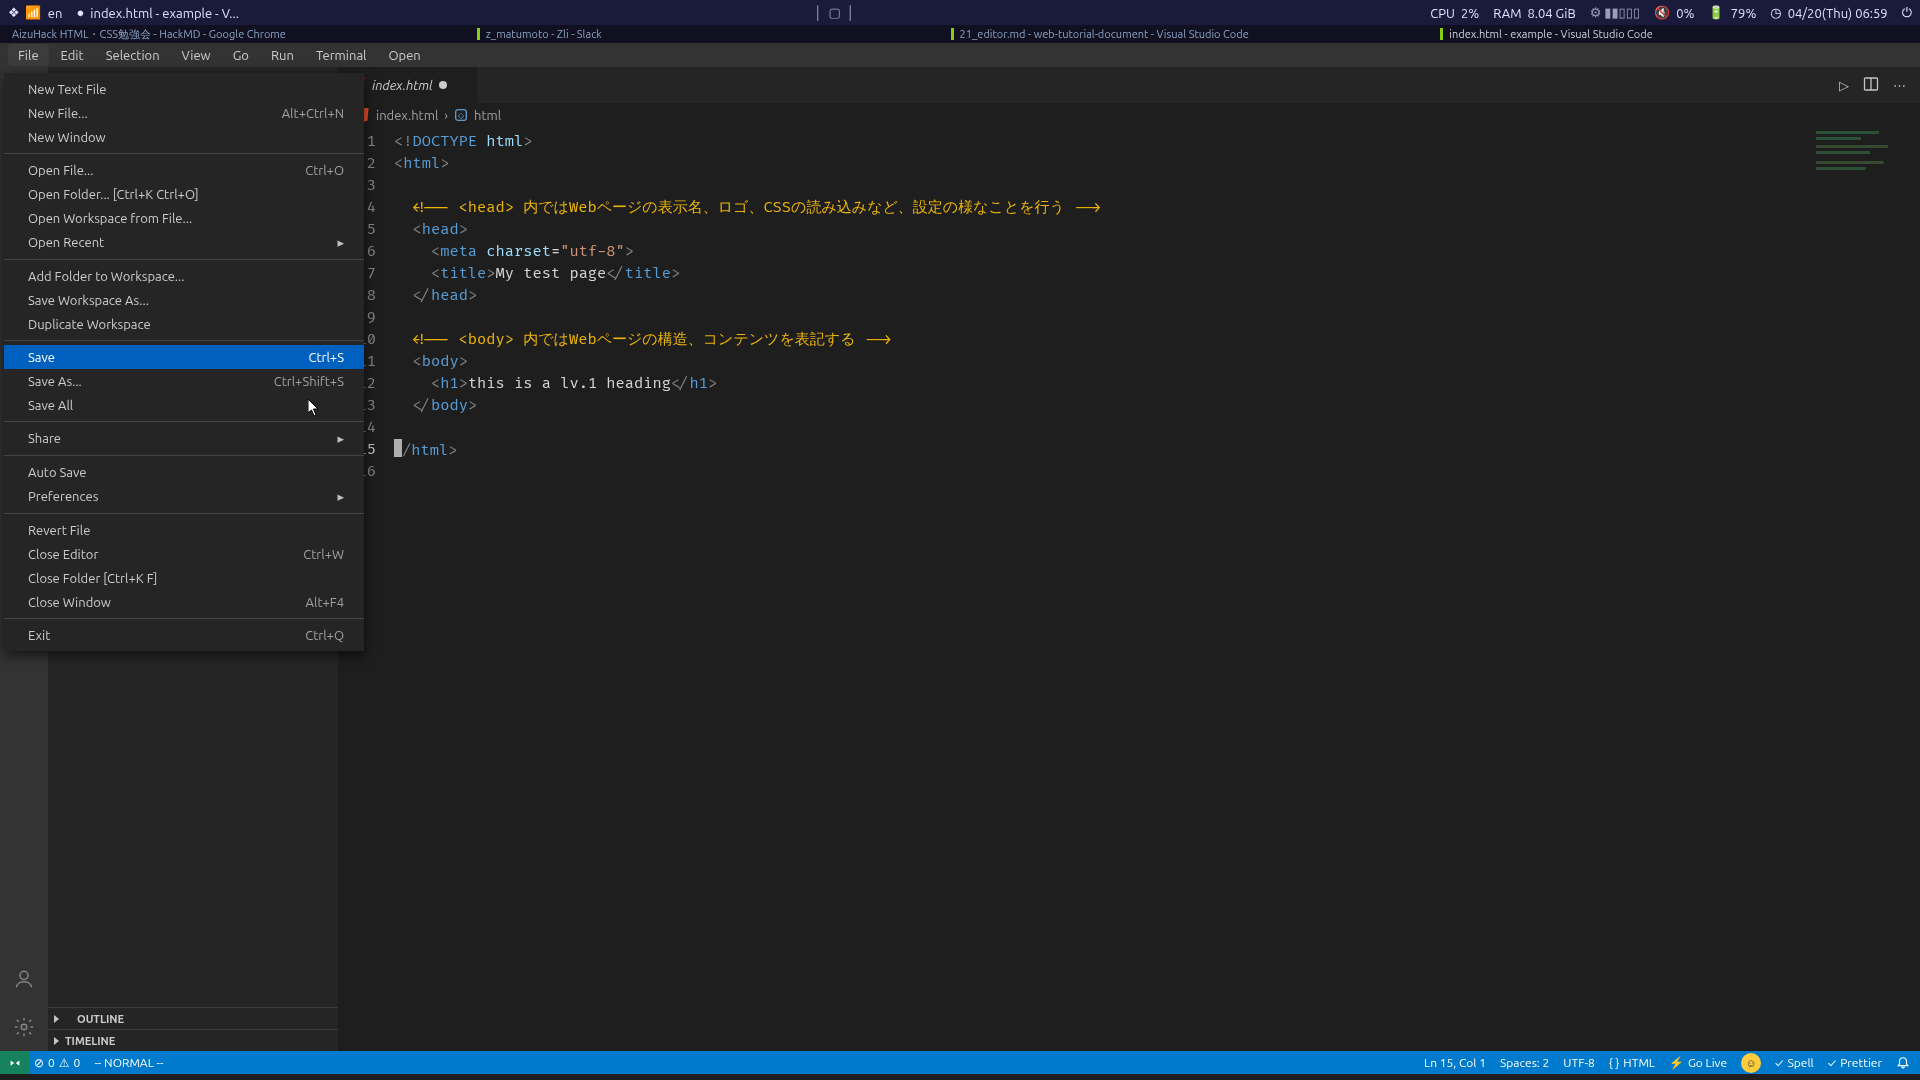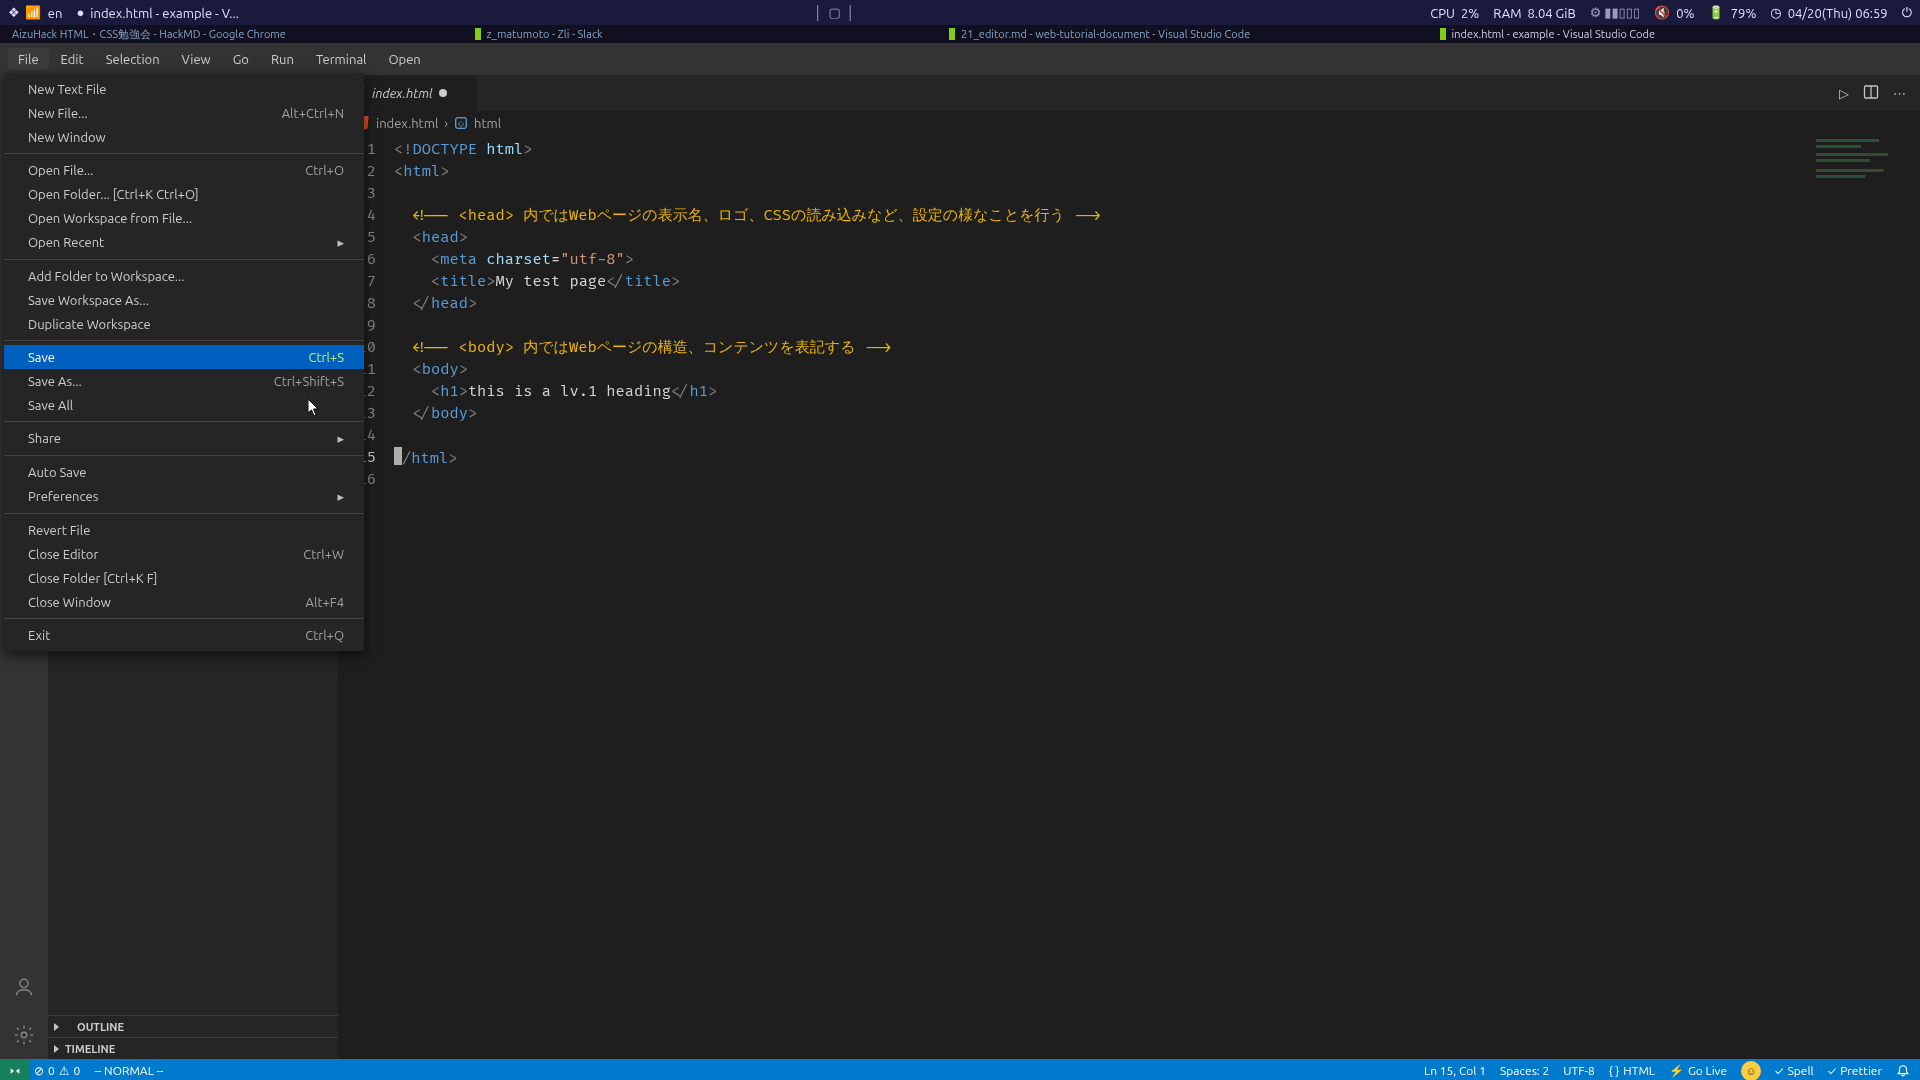--- a/index.html
+++ b/index.html
@@ -34,28 +34,28 @@
     color: #8aa3c5;
     display: flex; align-items: center;
     font-size: 11px;
     padding: 0 6px;
   }
   .taskbar .slot {
     flex: 1;
     white-space: nowrap;
     overflow: hidden; text-overflow: ellipsis;
     padding: 0 6px;
-    border-left: 6px solid #84cc16;
+    border-left: 3px solid #84cc16;
   }
   .taskbar .slot:first-child { border-left: none; }
   .taskbar .active { color: #d0d0e0; margin-left: 16px; }
 
   
   .menubar {
-    height: 32px;
+    height: 24px;
     background: #333333;
     display: flex; align-items: center;
     padding: 0 8px;
     gap: 2px;
     font-size: 13px;
   }
   .menubar .menu {
     padding: 4px 10px;
     border-radius: 4px;
   }
@@ -230,21 +230,21 @@
     color: #cccccc;
     padding: 4px 0;
   }
   .dropdown .item {
     display: flex; justify-content: space-between;
     padding: 5px 20px 5px 24px;
     white-space: nowrap;
   }
   .dropdown .item.sel { background: #0060c0; color: #ffffff; }
   .dropdown .item .shortcut { color: #a0a0a0; }
-  .dropdown .item.sel .shortcut { color: #bef264; }
+  .dropdown .item.sel .shortcut { color: #ffffff; }
   .dropdown hr { border: none; border-top: 1px solid #454545; margin: 4px 0; }
   .dropdown .item .arrow { margin-left: auto; color: #c0c0c0; }
 
   
   .mouse {
     position: absolute;
     left: 308px; top: 399px;
     width: 12px; height: 18px;
     z-index: 60;
     pointer-events: none;

